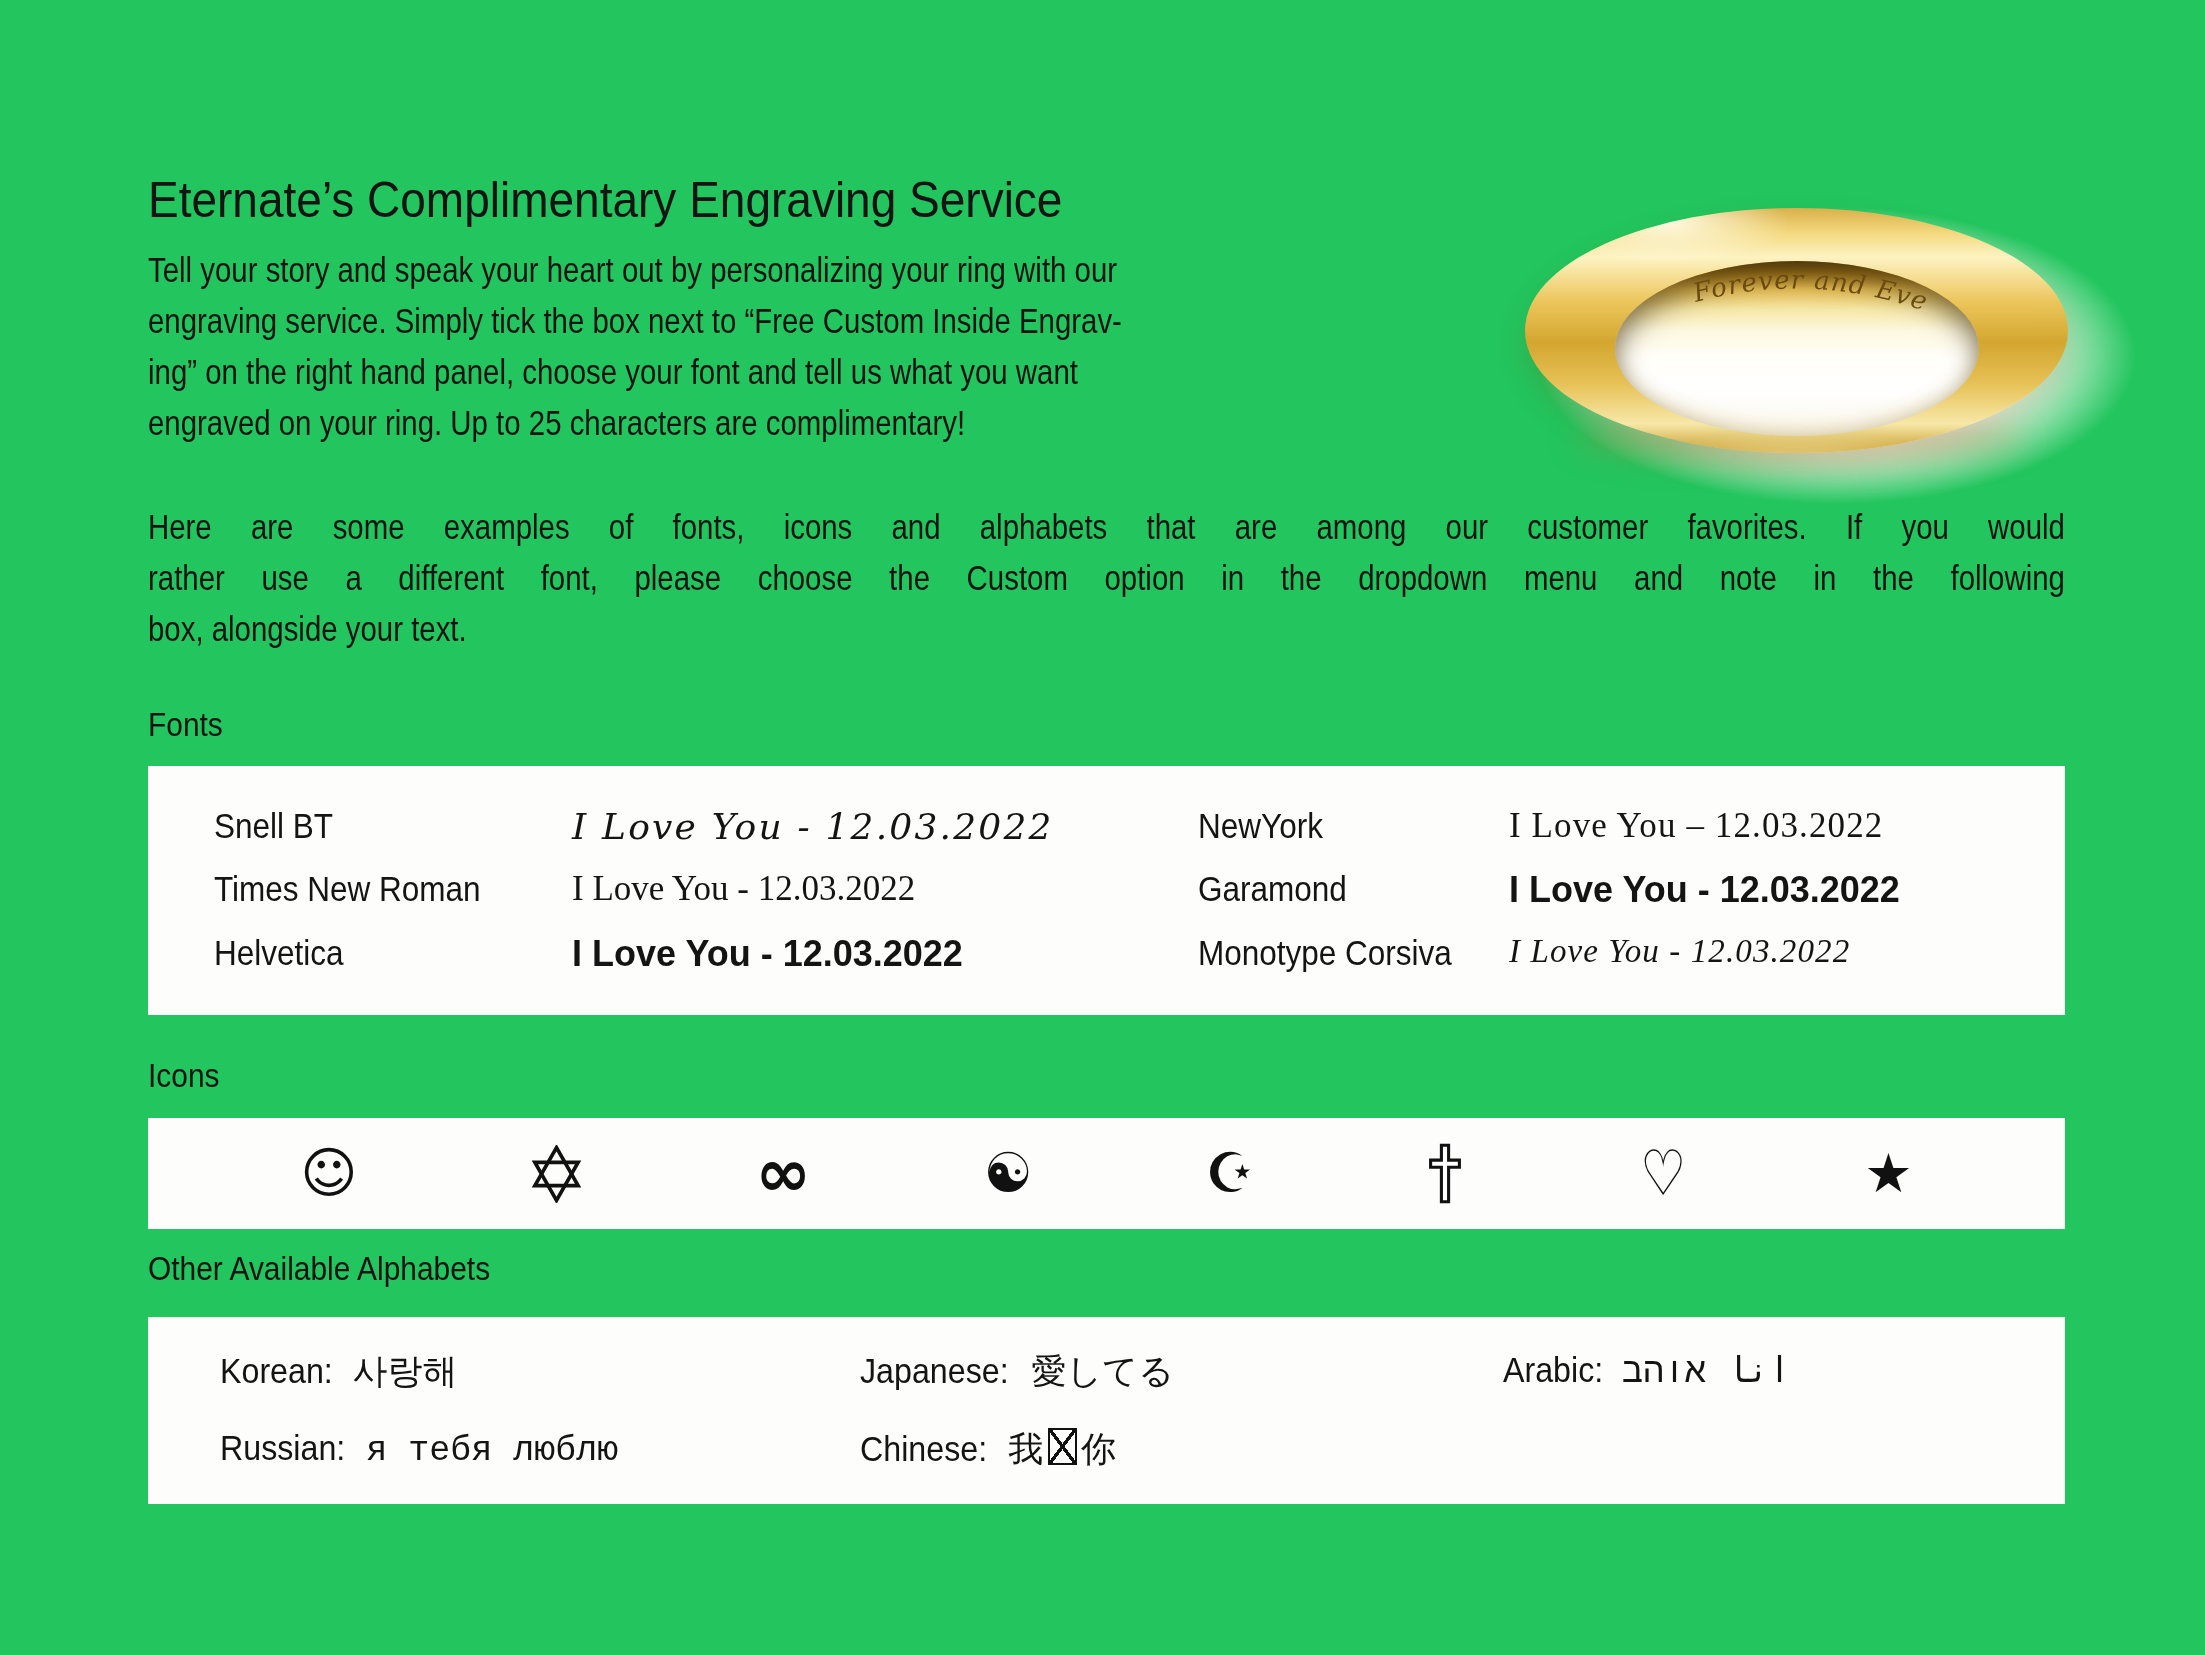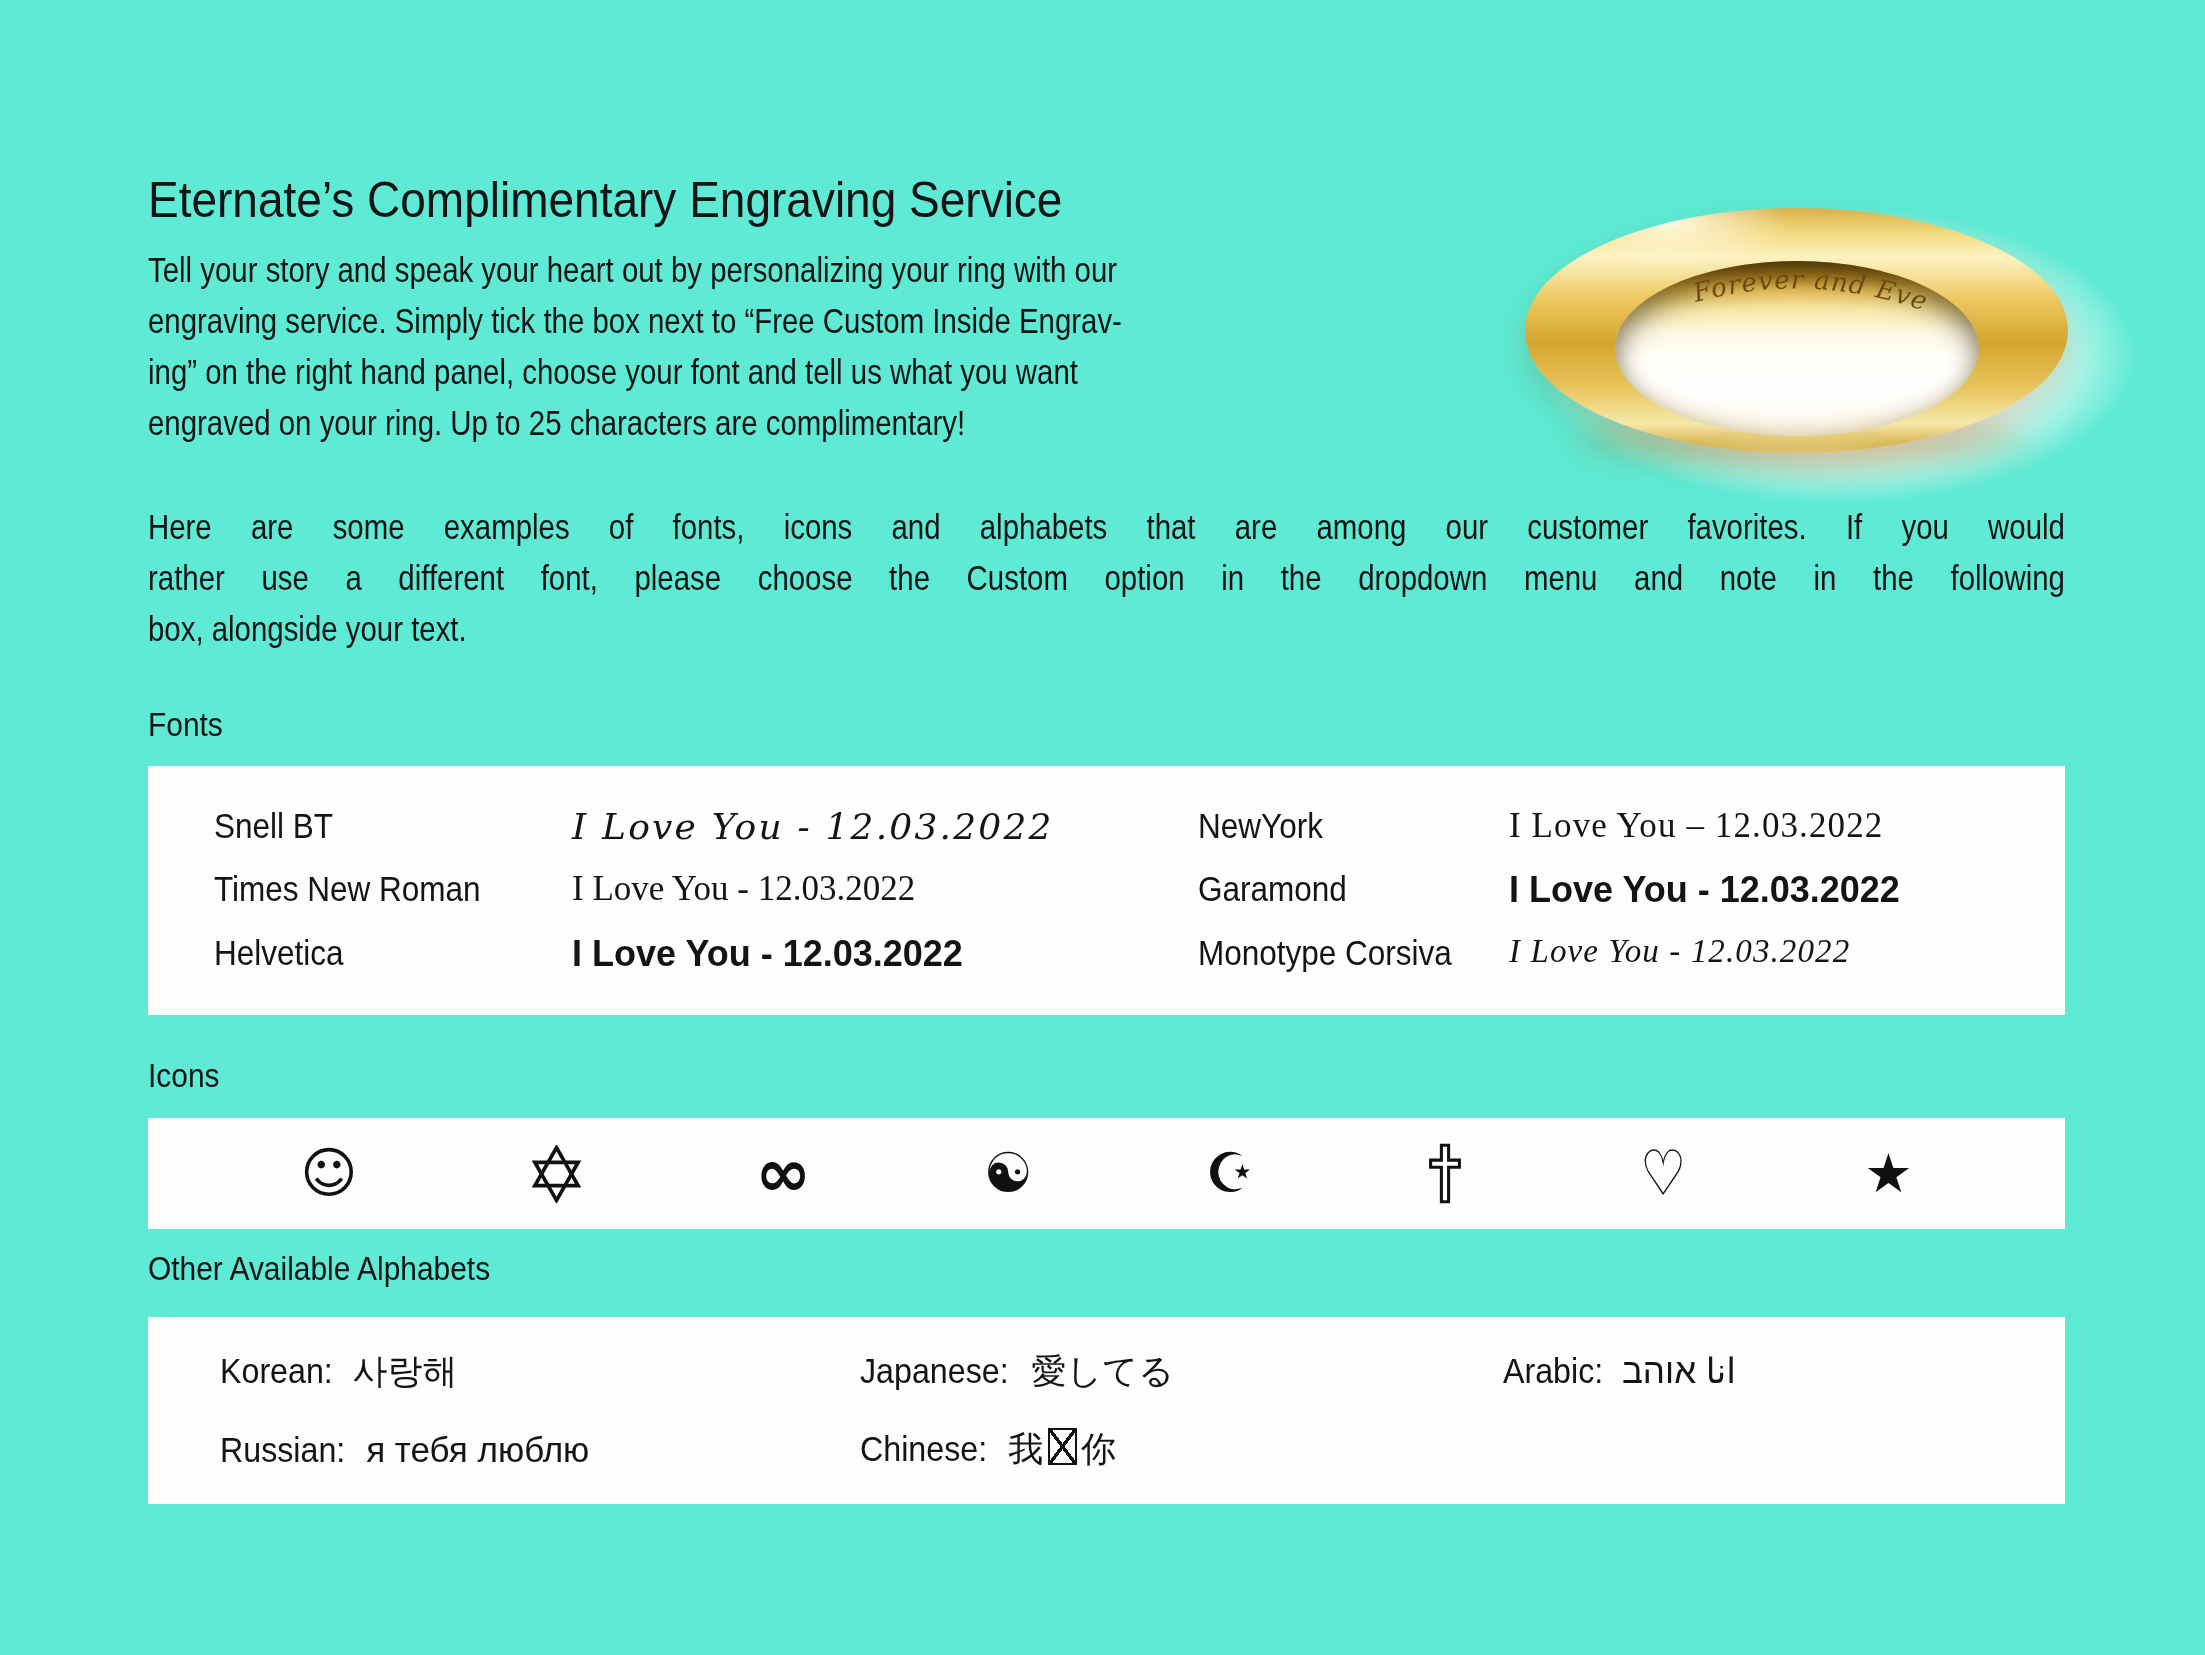--- a/index.html
+++ b/index.html
@@ -1,16 +1,16 @@
 <!DOCTYPE html>
 <html style="font-size:8.8px"><head>
 <meta charset="utf-8">
 <style>
   html,body{margin:0;padding:0;background:#f8f4e9;}
-  .page{position:relative;width:2205px;height:1656px;background:#5eead4;overflow:hidden;
+  .page{position:relative;width:2205px;height:1656px;background:#22c55e;overflow:hidden;
         font-family:"Liberation Sans","DejaVu Sans",sans-serif;color:#141414;}
 
   
   .title{position:absolute;left:148px;top:137px;font-size:50px;font-weight:400;
          white-space:nowrap;transform:scaleX(.92);transform-origin:left top;letter-spacing:0;}
   .para{position:absolute;transform:scaleX(.84);transform-origin:left top;}
   .para .line{white-space:nowrap;font-size:35px;line-height:51px;}
   .intro{left:148px;top:244px;width:1246px;}
   .desc{left:148px;top:501px;width:2282px;}
   .desc .line{white-space:normal;}
@@ -40,21 +40,21 @@
   .icon{font-family:"DejaVu Sans",sans-serif;color:#111;font-size:55px;line-height:1;}
   .icon-infinity{font-size:67px;font-weight:700;}
   .icon-heart{font-size:63px;transform:scaleX(.82);}
   .icon-star{font-size:54px;}
   .icon-svg{display:block;}
 
   .alpha-panel{top:1317px;height:187px;display:grid;grid-template-columns:640px 643px auto;
                grid-template-rows:1fr 1fr;align-items:center;padding:15.4px 0 15.4px 72px;box-sizing:border-box;}
   .alpha-item{font-size:35px;white-space:nowrap;}
   .alpha-lang{margin-right:10px;transform:scaleX(.92);display:inline-block;transform-origin:left center;}
-  .alpha-text{font-family:Liberation Sans, sans-serif;}
+  .alpha-text{font-family:Liberation Mono, monospace;}
   .tofu{display:inline-block;width:25px;height:33px;border:2.2px solid #111;vertical-align:-4.4px;margin:0 4.4px;
         background-image:
           linear-gradient(to top right,transparent calc(50% - 1.7px),#111 calc(50% - 1.7px),#111 calc(50% + 1.7px),transparent calc(50% + 1.7px)),
           linear-gradient(to bottom right,transparent calc(50% - 1.7px),#111 calc(50% - 1.7px),#111 calc(50% + 1.7px),transparent calc(50% + 1.7px));}
 
   
   .ring-glow{position:absolute;left:1467px;top:165px;width:739px;height:397px;
              background:radial-gradient(ellipse 52% 48% at 50% 48%, #fffefb 48%, rgba(255,254,251,0) 78%);}
   .ring{position:absolute;left:1522px;top:205px;width:551px;height:254px;}
   .ring-shadow{position:absolute;left:50px;top:210px;width:452px;height:50px;border-radius:50%;

